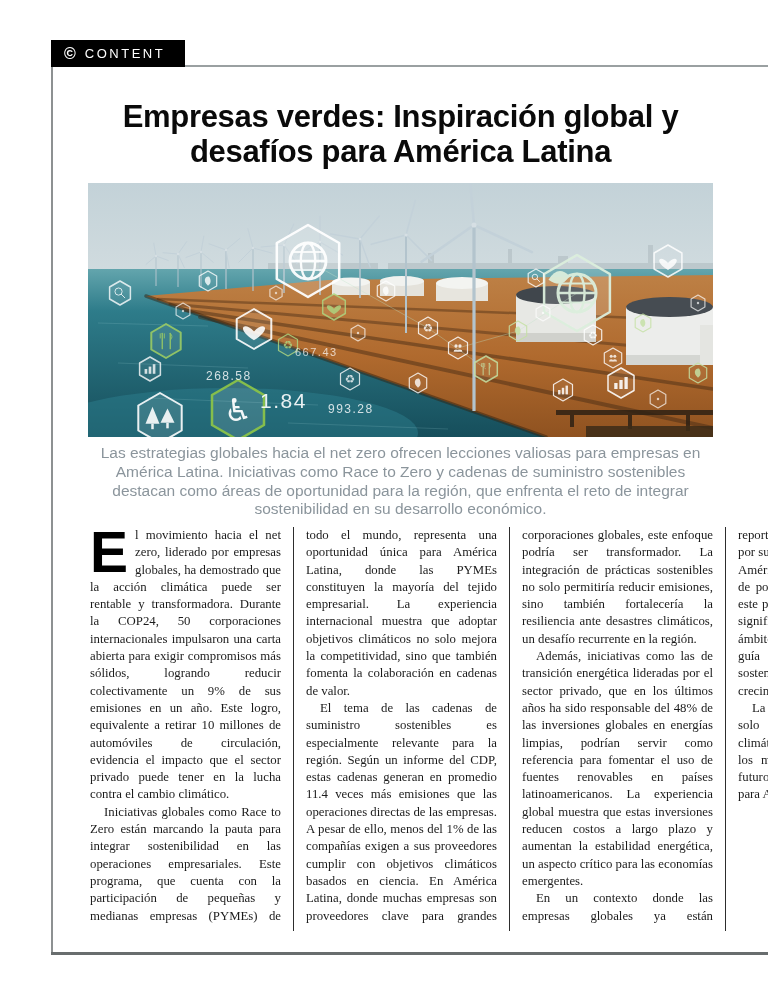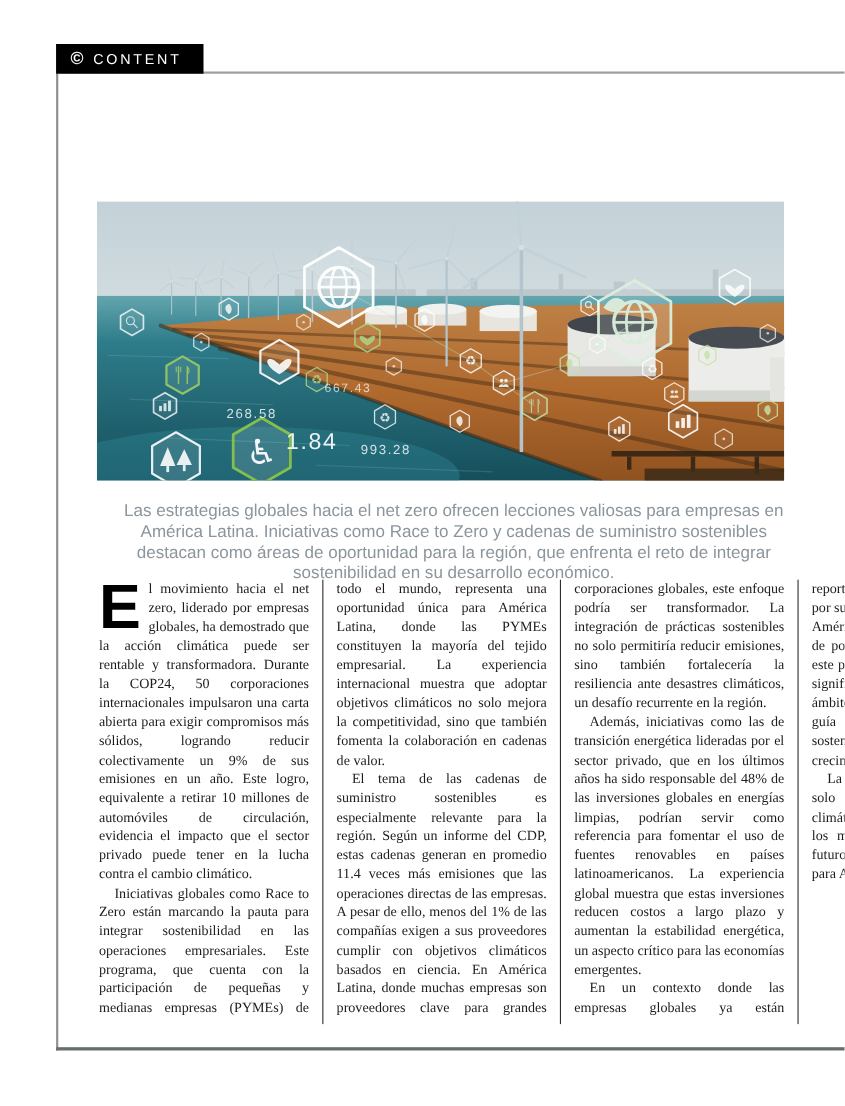--- a/index.html
+++ b/index.html
@@ -41,20 +41,21 @@
 
   <div class="frame-left"></div>
   <div class="frame-top"></div>
   <div class="frame-bottom"></div>
 
   <div class="badge">
     <span class="c-icon">©</span>
     <span class="b-label">CONTENT</span>
   </div>
 
+  <h1 class="title" style="margin:0;">Empresas verdes: Inspiración global y desafíos para América Latina</h1>
 
   <div class="hero">
     <svg id="hero-svg" viewBox="0 0 625 254" width="625" height="254">
       <defs>
         <linearGradient id="sky" x1="0" y1="0" x2="0" y2="1">
           <stop offset="0" stop-color="#c3d2d8"></stop>
             <stop offset="0.7" stop-color="#dde4e5"></stop>
             <stop offset="1" stop-color="#e6e9e7"></stop>
         </linearGradient>
         <linearGradient id="sea" x1="0" y1="0" x2="0" y2="1">
@@ -353,21 +354,21 @@
         </g>
       <g id="hero-numbers">
           <text x="207" y="173" font-size="11" opacity="0.7" class="hero-num">667.43</text>
           <text x="118" y="197" font-size="12" opacity="0.8" class="hero-num">268.58</text>
           <text x="172" y="225" font-size="21" opacity="0.9" class="hero-num">1.84</text>
           <text x="240" y="230" font-size="12" opacity="0.8" class="hero-num">993.28</text>
         </g>
     </svg>
   </div>
 
-  <p class="lede" style="margin:12px;">Las estrategias globales hacia el net zero ofrecen lecciones valiosas para empresas en América Latina. Iniciativas como Race to Zero y cadenas de suministro sostenibles destacan como áreas de oportunidad para la región, que enfrenta el reto de integrar sostenibilidad en su desarrollo económico.</p>
+  <p class="lede" style="margin:0;">Las estrategias globales hacia el net zero ofrecen lecciones valiosas para empresas en América Latina. Iniciativas como Race to Zero y cadenas de suministro sostenibles destacan como áreas de oportunidad para la región, que enfrenta el reto de integrar sostenibilidad en su desarrollo económico.</p>
 
   <div class="columns" id="paras" lang="es">
       <p class="first"><span class="dropcap">E</span>l movimiento hacia el net zero, liderado por empresas globales, ha demostrado que la acción climática puede ser rentable y transformadora. Durante la COP24, 50 corporaciones internacionales impulsaron una carta abierta para exigir compromisos más sólidos, logrando reducir colectivamente un 9% de sus emisiones en un año. Este logro, equivalente a retirar 10 millones de automóviles de circulación, evidencia el impacto que el sector privado puede tener en la lucha contra el cambio climático.</p>
       <p>Iniciativas globales como Race to Zero están marcando la pauta para integrar sostenibilidad en las operaciones empresariales. Este programa, que cuenta con la participación de pequeñas y medianas empresas (PYMEs) de todo el mundo, representa una oportunidad única para América Latina, donde las PYMEs constituyen la mayoría del tejido empresarial. La experiencia internacional muestra que adoptar objetivos climáticos no solo mejora la competitividad, sino que también fomenta la colaboración en cadenas de valor.</p>
       <p>El tema de las cadenas de suministro sostenibles es especialmente relevante para la región. Según un informe del CDP, estas cadenas generan en promedio 11.4 veces más emisiones que las operaciones directas de las empresas. A pesar de ello, menos del 1% de las compañías exigen a sus proveedores cumplir con objetivos climáticos basados en ciencia. En América Latina, donde muchas empresas son proveedores clave para grandes corporaciones globales, este enfoque podría ser transformador. La integración de prácticas sostenibles no solo permitiría reducir emisiones, sino también fortalecería la resiliencia ante desastres climáticos, un desafío recurrente en la región.</p>
       <p>Además, iniciativas como las de transición energética lideradas por el sector privado, que en los últimos años ha sido responsable del 48% de las inversiones globales en energías limpias, podrían servir como referencia para fomentar el uso de fuentes renovables en países latinoamericanos. La experiencia global muestra que estas inversiones reducen costos a largo plazo y aumentan la estabilidad energética, un aspecto crítico para las economías emergentes.</p>
       <p>En un contexto donde las empresas globales ya están reportando beneficios financieros por sus inversiones en sostenibilidad, América Latina tiene la oportunidad de posicionarse estratégicamente en este panorama. Aunque los retos son significativos, las lecciones del ámbito internacional ofrecen una guía clara para integrar la sostenibilidad como un pilar del crecimiento económico en la región.</p>
       <p>La transición hacia el net zero no solo implica mitigar el cambio climático, sino también transformar los modelos de negocio hacia un futuro más resiliente y equitativo para América Latina.</p>
     </div>
 

